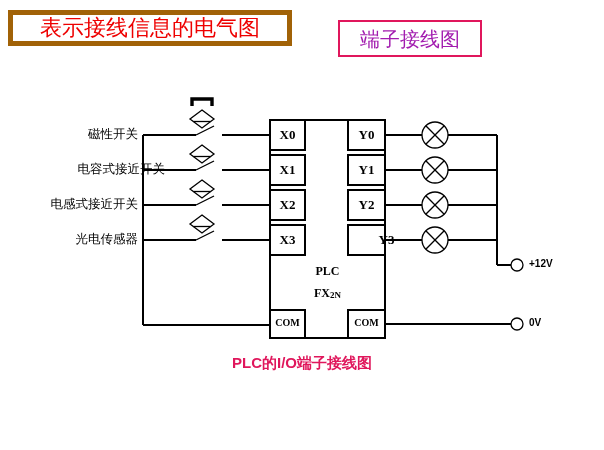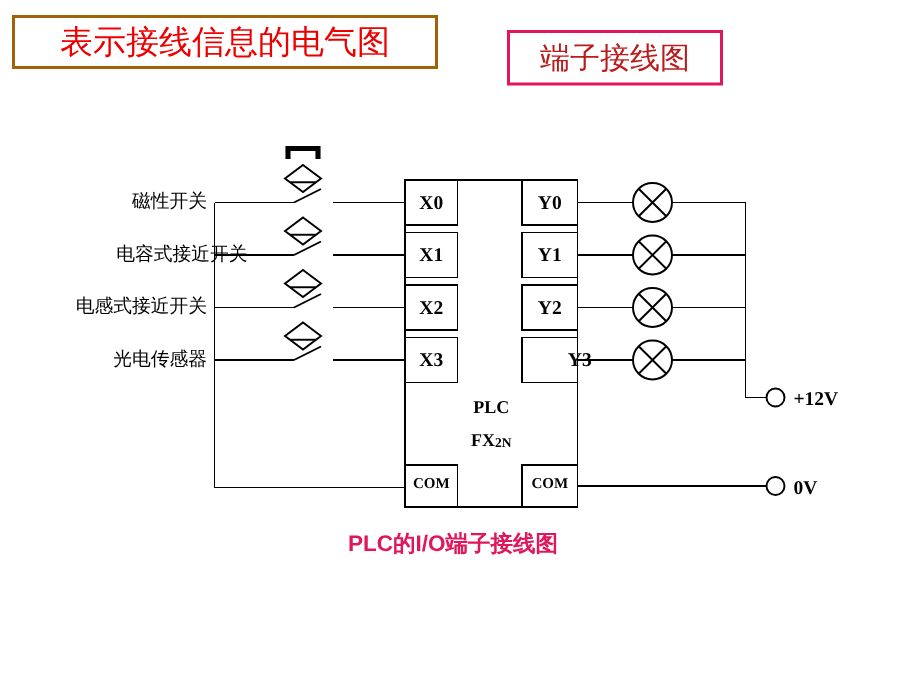--- a/index.html
+++ b/index.html
@@ -24,21 +24,21 @@
   }
 
   
   .title-box-main {
     position: absolute;
     left: 8px;
     top: 10px;
     width: 284px;
     height: 36px;
     box-sizing: border-box;
-    border: 2px solid #a16207;
+    border: 5px solid #a16207;
     background: #ffffff;
     display: flex;
     align-items: center;
     justify-content: center;
   }
   .title-box-main .txt {
     color: #ee0000;
     font-family: "Liberation Serif", serif;
     font-size: 22px;
     line-height: 1;
@@ -53,21 +53,21 @@
     width: 144px;
     height: 37px;
     box-sizing: border-box;
     border: 2px solid #e0175c;
     background: #ffffff;
     display: flex;
     align-items: center;
     justify-content: center;
   }
   .title-box-sub .txt {
-    color: #b91c1c;
+    color: #a21caf;
     font-family: "Liberation Serif", serif;
     font-size: 20px;
     line-height: 1;
     white-space: nowrap;
   }
 
   
   .diagram {
     position: absolute;
     left: 0;
@@ -112,23 +112,23 @@
   .plc-name sub {
     font-size: 9px;
     vertical-align: baseline;
     position: relative;
     top: 1px;
   }
 
   .supply-label {
     position: absolute;
     color: #000000;
-    font-family: Liberation Serif, serif;
+    font-family: Liberation Sans, sans-serif;
     font-weight: bold;
-    font-size: 13px;
+    font-size: 10px;
     line-height: 1;
     white-space: nowrap;
   }
 
   .caption {
     position: absolute;
     left: 0;
     top: 355px;
     width: 604px;
     text-align: center;

